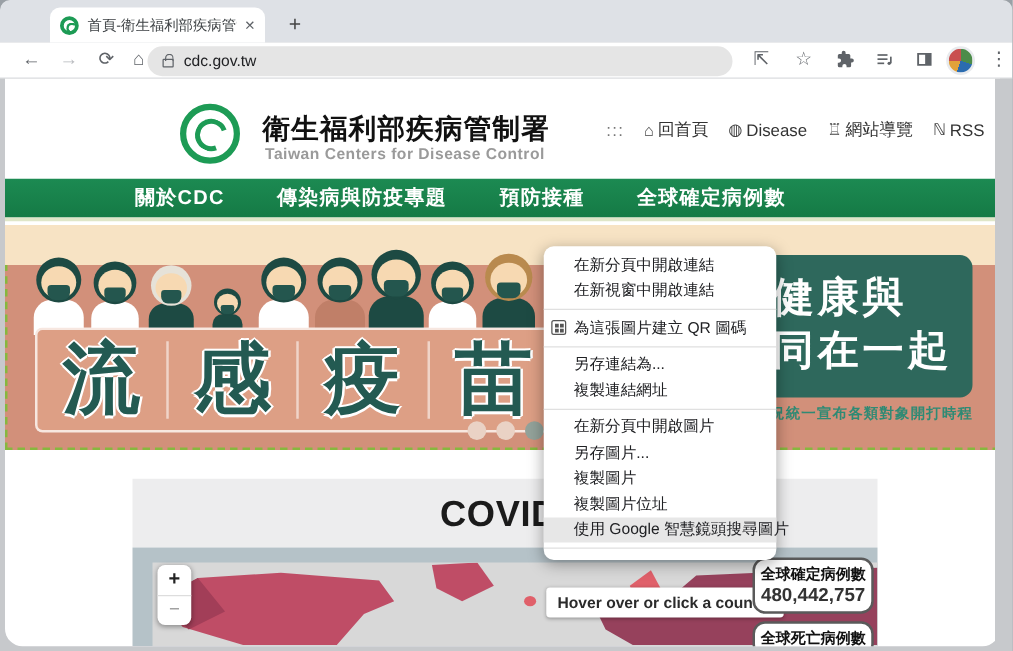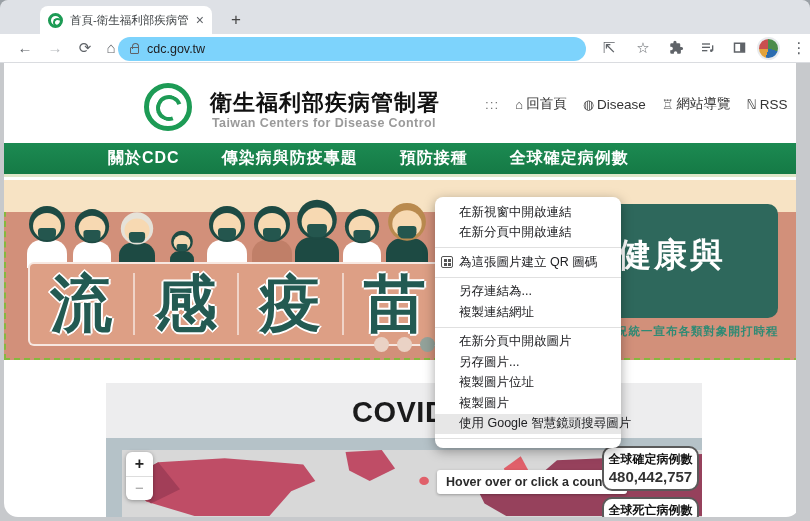--- a/index.html
+++ b/index.html
@@ -11,21 +11,21 @@
   #tabstrip { position:absolute; left:0; top:0; width:810px; height:34px; background:#dee1e6; border-radius:8px 8px 0 0; }
   #tab { position:absolute; left:40px; top:6px; width:172px; height:28px; background:#fff; border-radius:8px 8px 0 0; display:flex; align-items:center; padding:0 8px; gap:7px; }
   .favicon { width:15px; height:15px; border-radius:50%; border:3px solid #1d9b55; background:#fff; flex:none; position:relative; }
   .favicon:after { content:""; position:absolute; left:2px; top:2px; width:5px; height:5px; border:2px solid #1d9b55; border-right-color:transparent; border-radius:50%; }
   #tab .title { font-size:11.5px; color:#3c4043; white-space:nowrap; overflow:hidden; flex:1; }
   #tab .close { font-size:14px; color:#5f6368; cursor:pointer; }
   #newtab { position:absolute; left:224px; top:9px; width:24px; height:24px; text-align:center; line-height:22px; font-size:17px; color:#454545; border-radius:50%; }
 
   #toolbar { position:absolute; left:0; top:34px; width:810px; height:29px; background:#fff; border-bottom:1px solid #dadce0; }
   .tbtn { position:absolute; top:1px; width:26px; height:26px; text-align:center; line-height:26px; font-size:15px; color:#5f6368; }
-  #omnibox { position:absolute; left:118px; top:3px; width:468px; height:24px; background:#7dd3fc; border-radius:12px; display:flex; align-items:center; padding:0 12px; gap:8px; }
+  #omnibox { position:absolute; left:118px; top:3px; width:468px; height:24px; background:#e5e5e5; border-radius:12px; display:flex; align-items:center; padding:0 12px; gap:8px; }
   #omnibox .url { font-size:12.5px; color:#202124; }
   .lock { width:9px; height:7px; border:1.5px solid #5f6368; border-radius:1px; position:relative; margin-top:3px; }
   .lock:before { content:""; position:absolute; left:1px; top:-5px; width:5px; height:5px; border:1.5px solid #5f6368; border-bottom:none; border-radius:4px 4px 0 0; }
   #avatar { position:absolute; left:757px; top:3px; width:23px; height:23px; border-radius:50%;
     background:conic-gradient(#4c8c4a 0 30%, #2b6cb0 30% 55%, #e2a23b 55% 75%, #c94f4f 75% 100%); border:2px solid #e8eaed; }
 
   
   #page { position:absolute; left:0; top:63px; width:810px; height:458px; background:#c7c9cc; }
   #card { position:absolute; left:4px; top:0; width:796px; height:454px; background:#fff; border-radius:0 0 14px 14px; overflow:hidden; }
 
@@ -54,21 +54,21 @@
   .face { position:absolute; left:4px; top:7px; width:28px; height:26px; border-radius:50%; background:#f7d9b2; }
   .mask { position:absolute; left:9px; top:22px; width:18px; height:12px; border-radius:3px 3px 6px 6px; background:#24564e; }
   .torso { width:40px; height:28px; margin:-2px auto 0; border-radius:14px 14px 0 0; }
 
   #fluPanel { position:absolute; left:24px; top:82px; width:420px; height:84px; background:#dd9f85; border:2px solid rgba(255,255,255,.75); border-radius:6px; display:flex; align-items:center; justify-content:space-around; }
   .bigchar { font-size:62px; font-weight:bold; color:#235a52; line-height:1;
     text-shadow:-2px 0 #fff,2px 0 #fff,0 -2px #fff,0 2px #fff,-1px -1px #fff,1px 1px #fff; flex:1; text-align:center; }
   .bigchar + .bigchar { border-left:2px solid rgba(255,255,255,.55); }
 
   #slogan { position:absolute; left:602px; top:24px; width:172px; height:114px; background:#2e685c; border-radius:10px; padding:14px 10px 0 12px; }
-  #slogan div { color:#fff; font-family:"Liberation Serif","DejaVu Serif",serif; font-weight:bold; font-size:33px; line-height:42px; letter-spacing:3px; white-space:nowrap;margin-top:16px; }
+  #slogan div { color:#fff; font-family:"Liberation Serif","DejaVu Serif",serif; font-weight:bold; font-size:33px; line-height:42px; letter-spacing:3px; white-space:nowrap; }
   #bnotes { position:absolute; left:612px; top:143px; font-size:11.5px; color:#2f8a74; font-weight:bold; line-height:16px; letter-spacing:1px; white-space:nowrap; }
   #dots { position:absolute; left:370px; top:157px; display:flex; gap:8px; }
   .dot { width:15px; height:15px; border-radius:50%; }
 
   
   #covid { position:absolute; left:102px; top:320px; width:596px; height:134px; }
   #covid .titleband { position:absolute; left:0; top:0; width:596px; height:55px; background:#ededee; }
   #covidtitle { position:absolute; left:246px; top:13px; font-size:29px; font-weight:bold; color:#1b1b1b; letter-spacing:.5px; }
   #mapband { position:absolute; left:0; top:55px; width:596px; height:79px; background:#b5c2c8; }
   #maparea { position:absolute; left:16px; top:12px; width:580px; height:67px; background:#d8d8d8; overflow:hidden; }
@@ -255,20 +255,21 @@
             </div>
           </div>
         <div id="fluPanel">
           <span class="bigchar">流</span>
           <span class="bigchar">感</span>
           <span class="bigchar">疫</span>
           <span class="bigchar">苗</span>
         </div>
         <div id="slogan">
           <div>健康與</div>
+          <div>同在一起</div>
         </div>
         <div id="bnotes">
           <div>況統一宣布各類對象開打時程</div>
         </div>
         <div id="dots">
           <span class="dot" style="background: rgb(234, 210, 197);"></span>
           <span class="dot" style="background: rgb(234, 210, 197);"></span>
           <span class="dot" style="background: rgb(147, 162, 154);"></span>
         </div>
       </div>
@@ -300,35 +301,35 @@
           <div class="svalue">480,442,757</div>
         </div>
         <div class="statbox" id="stat2">
           <div class="slabel">全球死亡病例數</div>
         </div>
       </div>
 
     </div>
 
     <div id="ctxmenu">
+      <div class="mi">在新分頁中開啟連結</div>
       <div class="mi">在新視窗中開啟連結</div>
-      <div class="mi">在新分頁中開啟連結</div>
       <div class="msep"></div>
       <div class="mi">
         <span class="qricon"></span>
         <span>為這張圖片建立 QR 圖碼</span>
       </div>
       <div class="msep"></div>
       <div class="mi">另存連結為...</div>
       <div class="mi">複製連結網址</div>
       <div class="msep"></div>
       <div class="mi">在新分頁中開啟圖片</div>
       <div class="mi">另存圖片...</div>
+      <div class="mi">複製圖片</div>
       <div class="mi">複製圖片位址</div>
-      <div class="mi">複製圖片</div>
       <div class="mi hl">使用 Google 智慧鏡頭搜尋圖片</div>
       <div class="msep"></div>
     </div>
 
     <div class="edge" style="left:796px;top:0;width:14px;height:458px"></div>
     <div class="edge" style="left:0;top:0;width:4px;height:458px"></div>
   </div>
 </div>
 
 </body></html>

